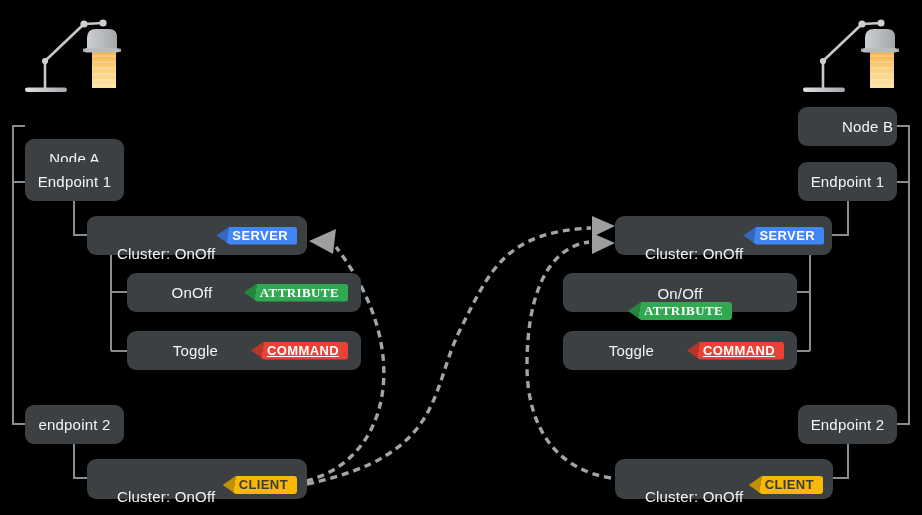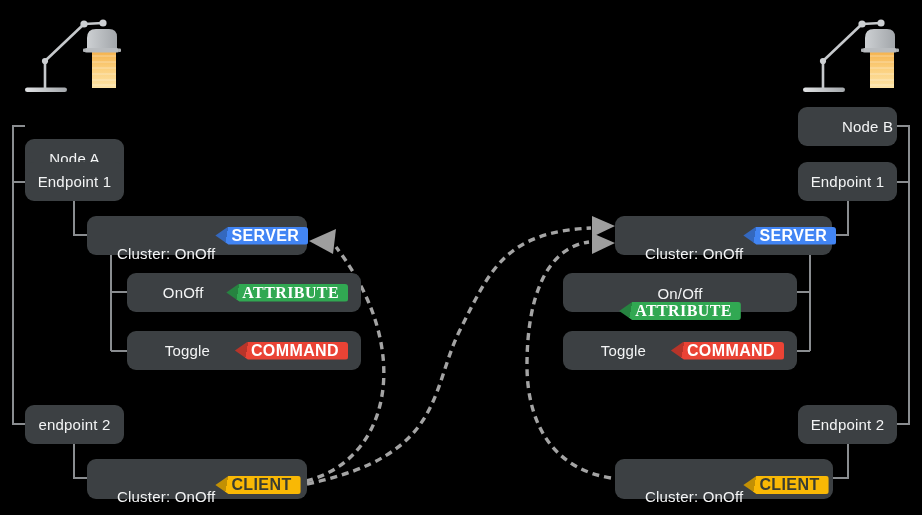--- a/index.html
+++ b/index.html
@@ -15,28 +15,28 @@
     font-size:15px;font-weight:500;letter-spacing:.2px;box-sizing:border-box;
   }
   .box .lbl{white-space:nowrap;}
   .row{justify-content:space-between;padding:12px 13px;}
   .row .lbl{flex:1;text-align:center;}
   .cluster{justify-content:flex-start;padding:0 10px 0 30px;}
   .cluster .lbl{flex:0 0 auto;text-align:left;margin-top:35px;}
   .cluster .badge{margin-left:auto;}
   .badge{
     flex:0 0 auto;height:18px;line-height:18px;padding:0 9px 0 16px;
-    font-size:16px;font-weight:700;letter-spacing:.4px;color:#fff;
+    font-size:13px;font-weight:700;letter-spacing:.4px;color:#fff;
     border-radius:3px;white-space:nowrap;
     clip-path:polygon(0 50%,13px 0,100% 0,100% 100%,13px 100%);
     background-image:linear-gradient(100deg,rgba(0,0,0,.22) 0 13px,rgba(0,0,0,0) 13px);
   }
   .badge.server{background-color:#4285f4;}
   .badge.attribute{background-color:#31a852;font-family:Liberation Serif, serif;}
-  .badge.command{background-color:#ea4335;}
+  .badge.command{background-color:#ea4335;text-decoration:underline;}
   .badge.client{background-color:#f9b805;color:#3a3d32;margin-top:12px;}
 </style>
 </head>
 <body>
 
 <div id="stage">
 
   <svg class="layer" width="922" height="515" viewBox="0 0 922 515">
     <defs>
       <linearGradient id="beamGrad" x1="0" y1="0" x2="0" y2="1">

